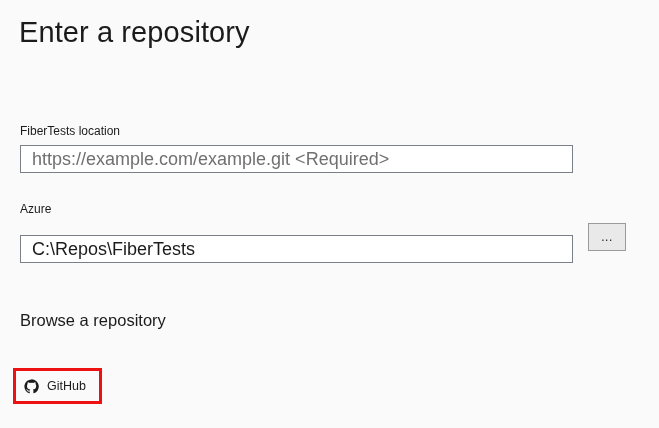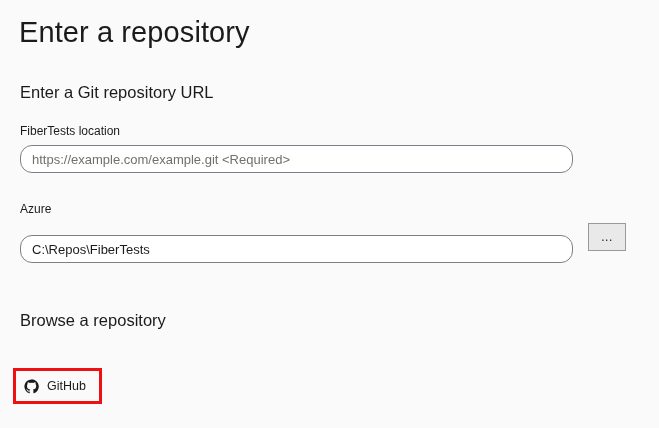--- a/index.html
+++ b/index.html
@@ -66,25 +66,25 @@
   
   .text-input {
     position: absolute;
     left: 20px;
     width: 553px;
     height: 28px;
     box-sizing: border-box;
     background: #ffffff;
     border: 1px solid #7b7f87;
     font-family: "Liberation Sans", sans-serif;
-    font-size: 13px;
+    font-size: 18px;
     color: #1b1b1b;
     padding: 0 0 0 11px;
     outline: none;
-    border-radius: 12px;
+    border-radius: 0;
   }
   .text-input::placeholder {
     color: #707070;
     opacity: 1;
   }
   #repo-location-input { top: 145px; }
   #path-input { top: 223px; margin-top: 12px; }
 
   
   .browse-button {
@@ -147,21 +147,20 @@
   }
   #provider-github .provider-icon { margin-right: 8px; }
 </style>
 </head>
 <body>
 
 <div class="page">
 
   <div class="page-title">Enter a repository</div>
 
-  <div class="section-heading" id="url-section-heading">Enter a Git repository URL</div>
 
   <div class="field-label" id="repo-location-label">FiberTests location</div>
 
   <input class="text-input" id="repo-location-input" type="text" placeholder="https://example.com/example.git &lt;Required&gt;" style="">
 
   <div class="field-label" id="path-label">Azure</div>
 
   <input class="text-input" id="path-input" type="text" value="C:\Repos\FiberTests" style="">
 
   <button class="browse-button">...</button>

